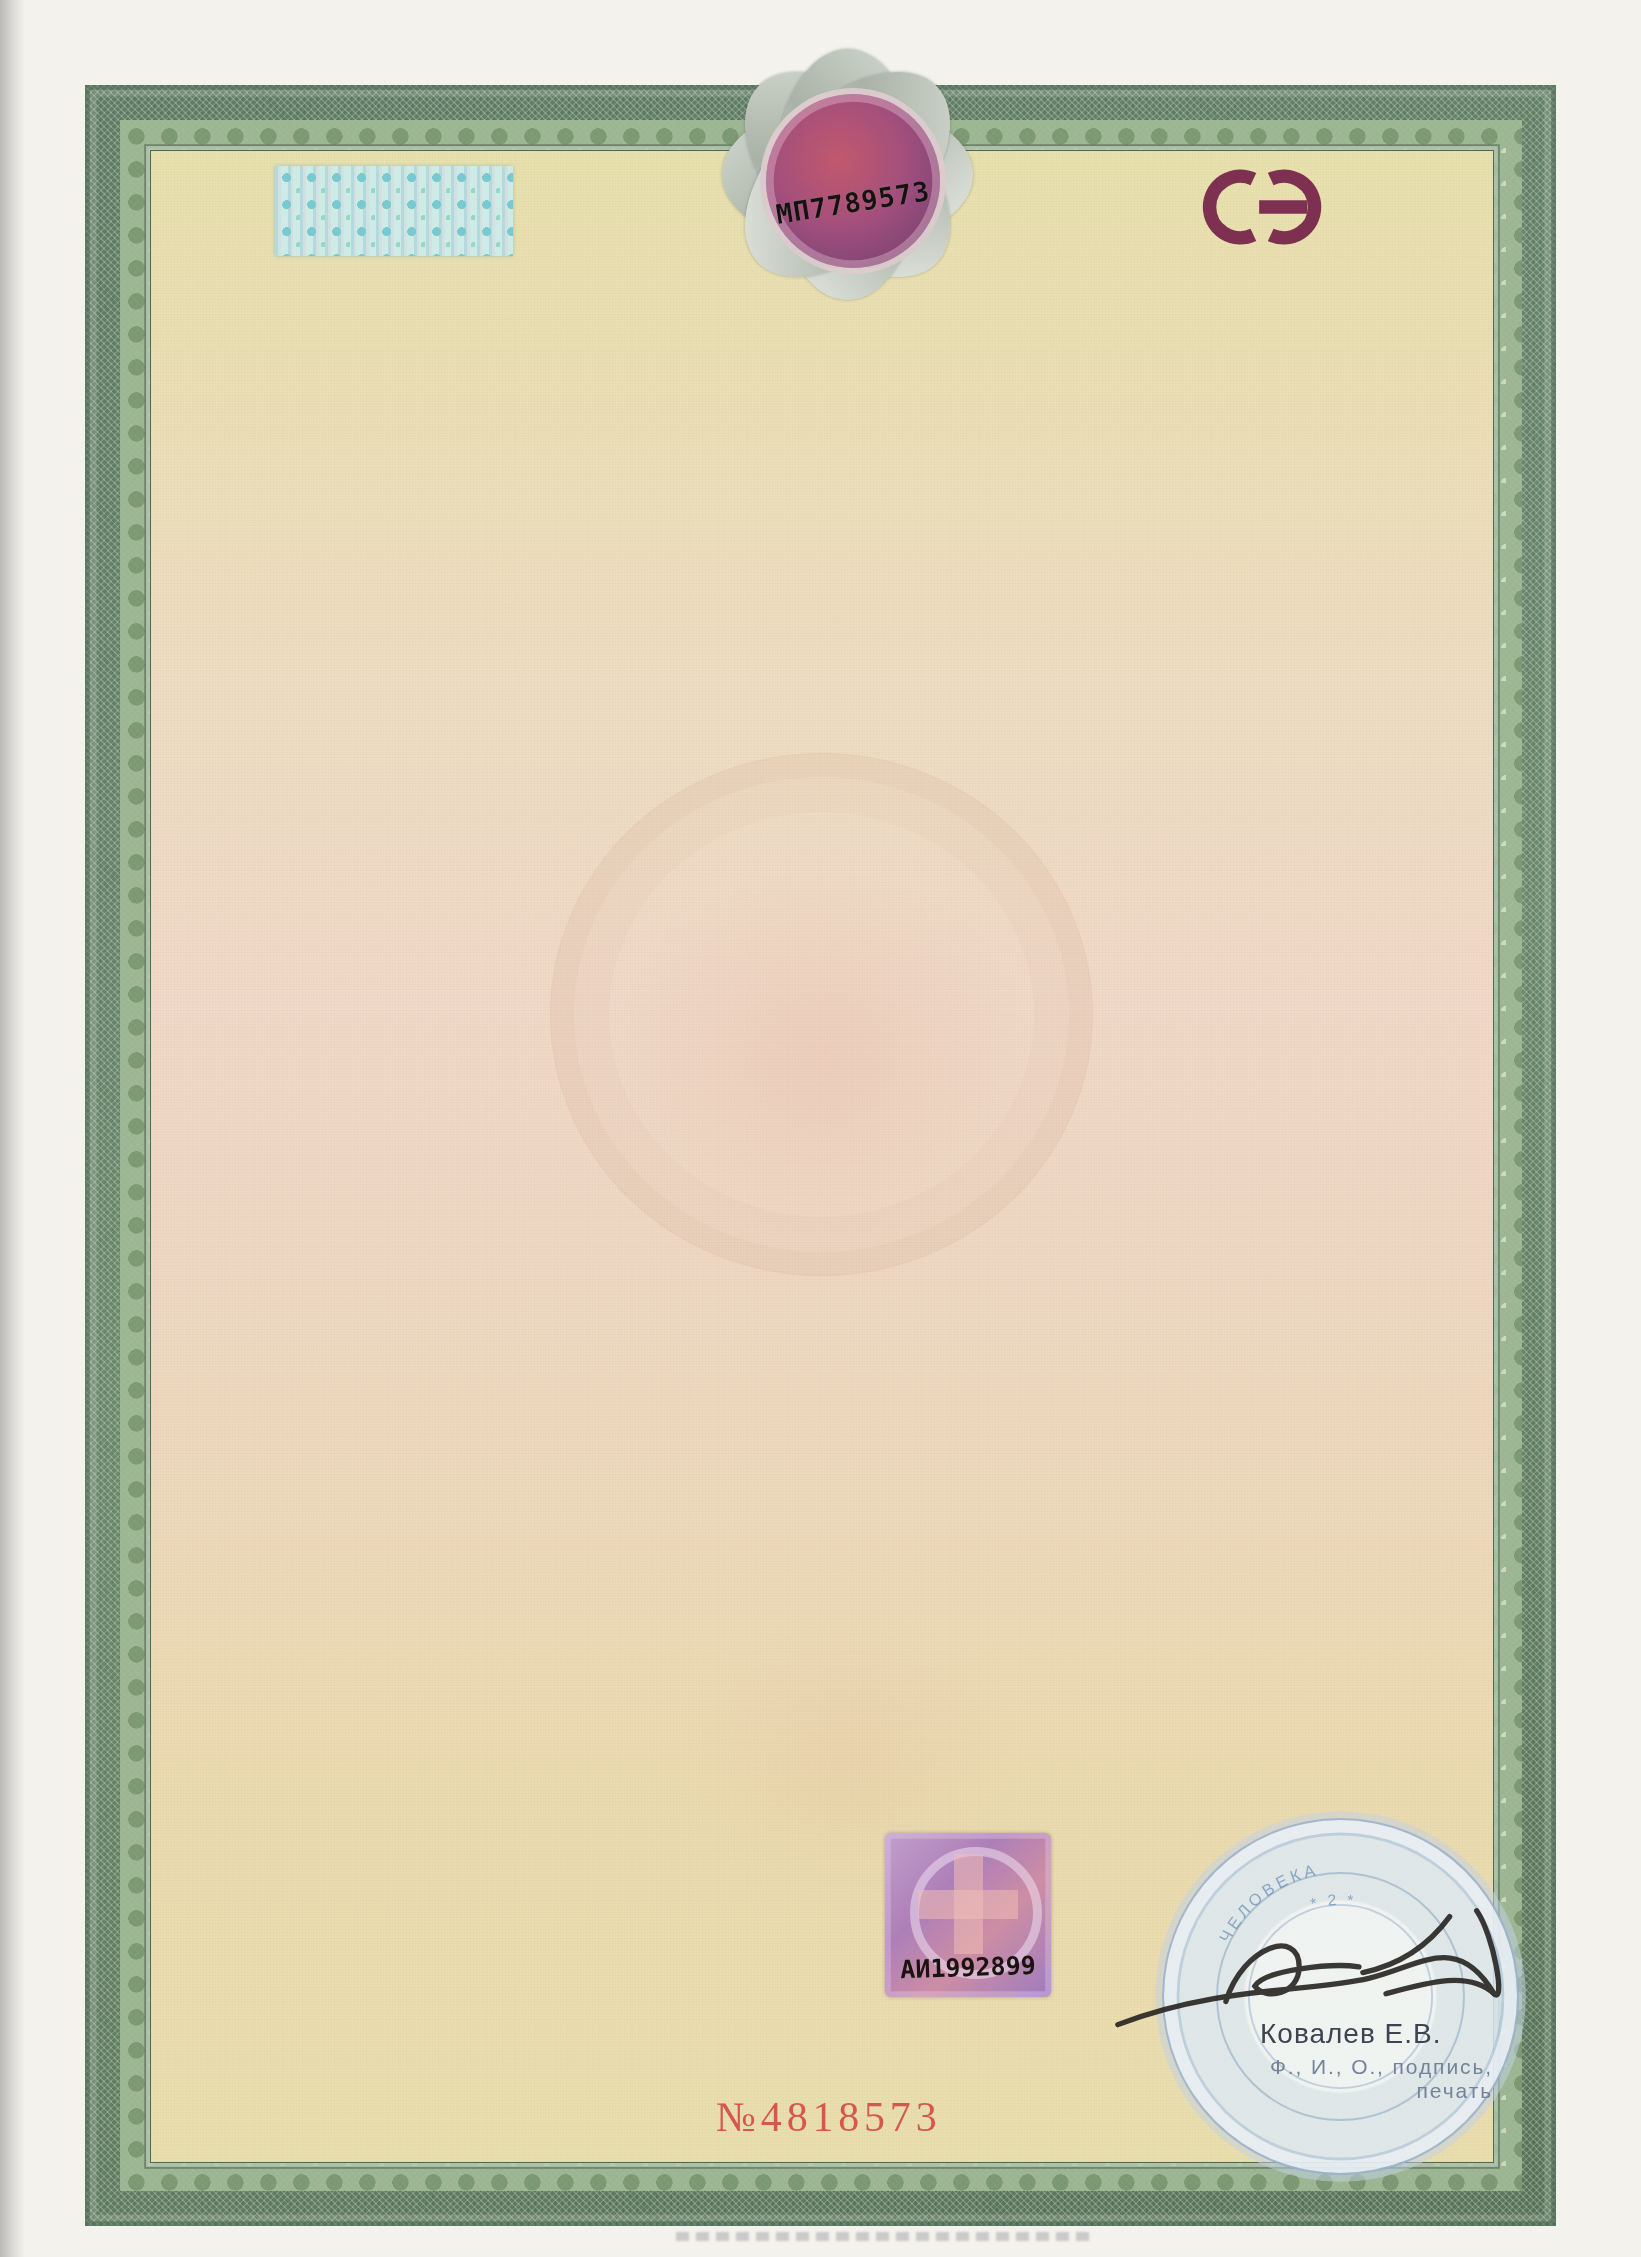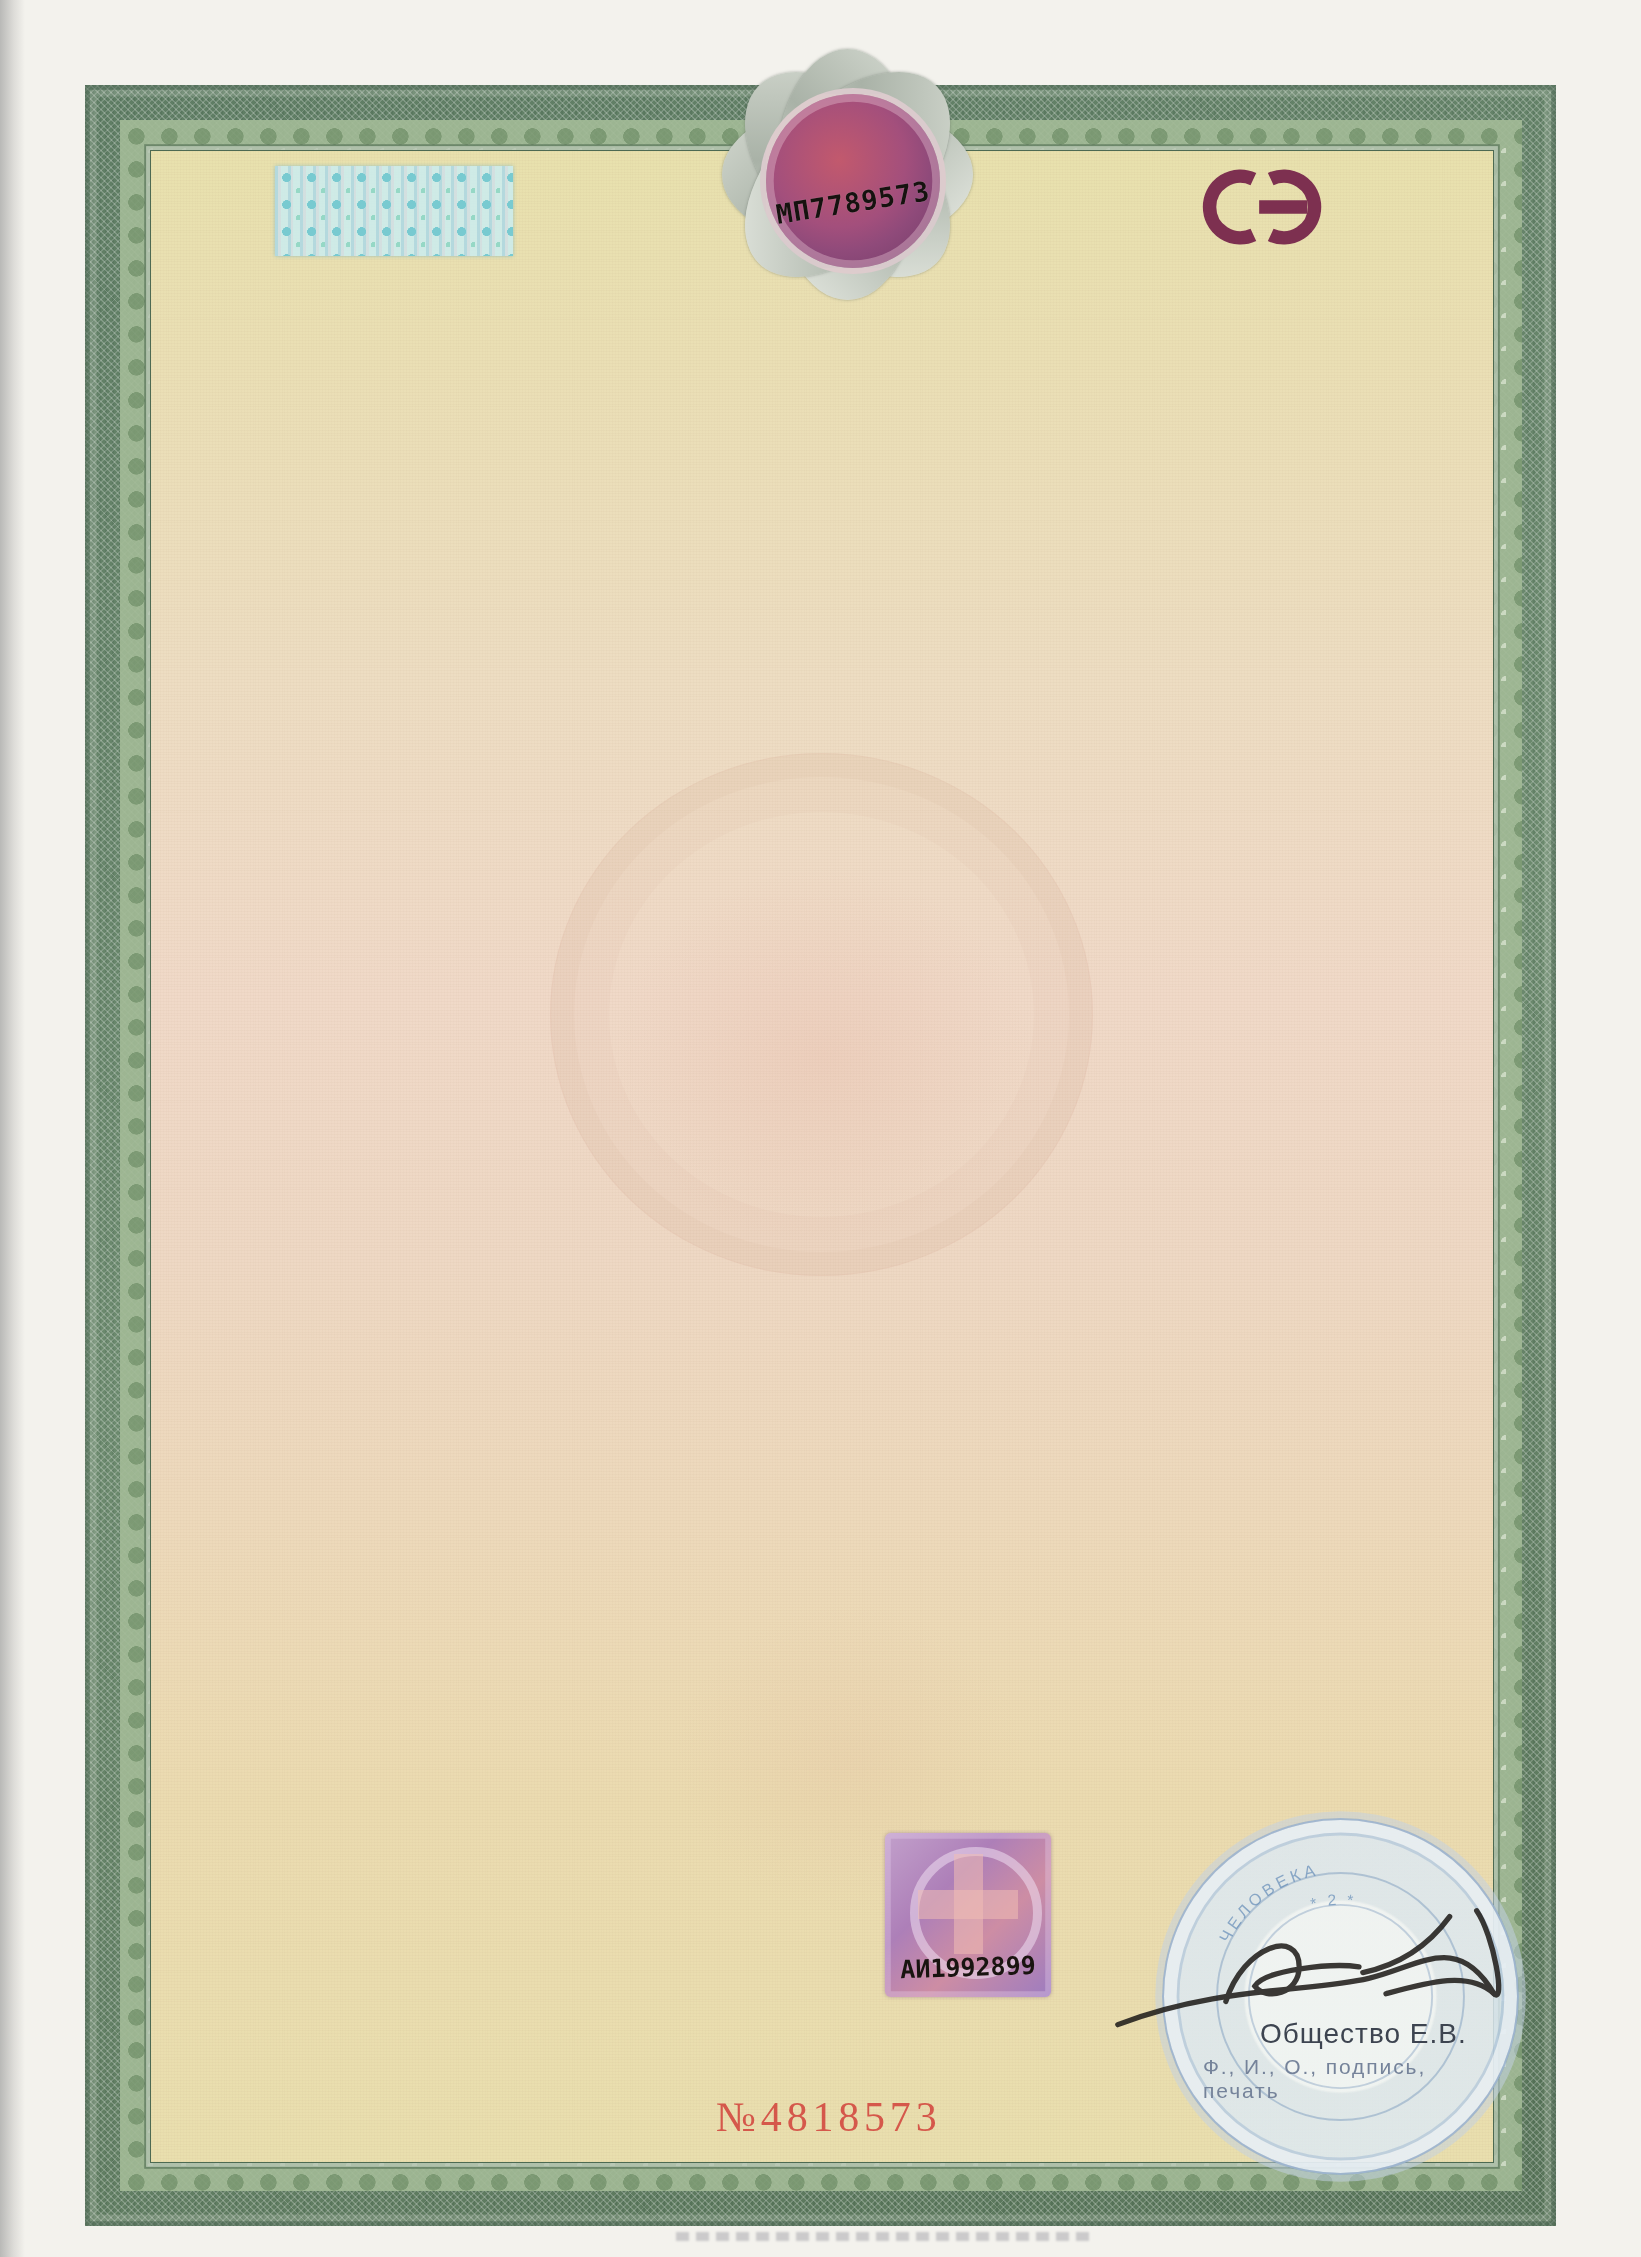--- a/index.html
+++ b/index.html
@@ -74,21 +74,21 @@
     font-family:"DejaVu Sans Mono",monospace;font-weight:bold;font-size:25px;color:#191410;transform:rotate(-2deg);}
   
   .stamp{left:1162px;top:1818px;width:353px;height:353px;border-radius:50%;z-index:6;
     background:radial-gradient(circle,rgba(240,246,250,.92) 0 38%,rgba(221,233,243,.88) 39% 100%);
     border:2.9px solid rgba(148,173,204,.85);
     box-shadow:0 0 0 6.8px rgba(195,210,228,.55),inset 0 0 0 12.6px rgba(255,255,255,.65),inset 0 0 0 15.4px rgba(160,186,214,.55);
     opacity:.95;}
   .stamp svg{position:absolute;left:0;top:0;}
   .sig-svg{left:1110px;top:1878px;z-index:7;}
   .signer-name{left:1260px;top:2018px;width:232px;font-size:28px;color:#3d4450;z-index:8;letter-spacing:1px;}
-  .signer-cap{left:1203px;top:2055px;width:290px;font-size:21px;color:#75839a;z-index:8;letter-spacing:1.9px;}
+  .signer-cap{left:1203px;top:2055px;width:290px;font-size:21px;color:#75839a;z-index:8;letter-spacing:1.9px;text-align:right;}
   .serial-red{left:716px;top:2093px;font-family:"Liberation Serif",serif;font-size:42px;color:#d3463e;
     letter-spacing:4.8px;z-index:4;opacity:.88;}
   .microprint{left:676px;top:2232px;width:415px;height:8.7px;z-index:1;filter:blur(1px);opacity:.5;
     background:repeating-linear-gradient(90deg,rgba(110,110,125,.6) 0 12.6px,transparent 12.6px 20px);}
 </style>
 </head>
 <body>
 
 <div class="page">
 
@@ -200,19 +200,19 @@
     <svg width="415" height="164" viewBox="0 0 430 170">
       <g fill="none" stroke="#221f1c" stroke-width="5.5" stroke-linecap="round" opacity=".88">
         <path d="M 8 152 C 110 112, 210 118, 268 104 C 320 92, 360 55, 398 120"></path>
         <path d="M 120 128 C 138 70, 196 52, 196 92 C 196 120, 162 128, 150 112 C 160 95, 230 88, 258 92"></path>
         <path d="M 262 98 C 300 90, 330 70, 352 40"></path>
         <path d="M 286 120 C 330 108, 372 96, 398 120 C 410 132, 398 60, 380 34"></path>
       </g>
     </svg>
   </div>
 
-  <div class="abs signer-name">Общество Е.В.</div>
+  <div class="abs signer-name">Ковалев Е.В.</div>
   <div class="abs signer-cap">Ф., И., О., подпись, печать</div>
 
   <div class="abs serial-red">№4818573</div>
 
 </div>
 
 
 </body></html>

